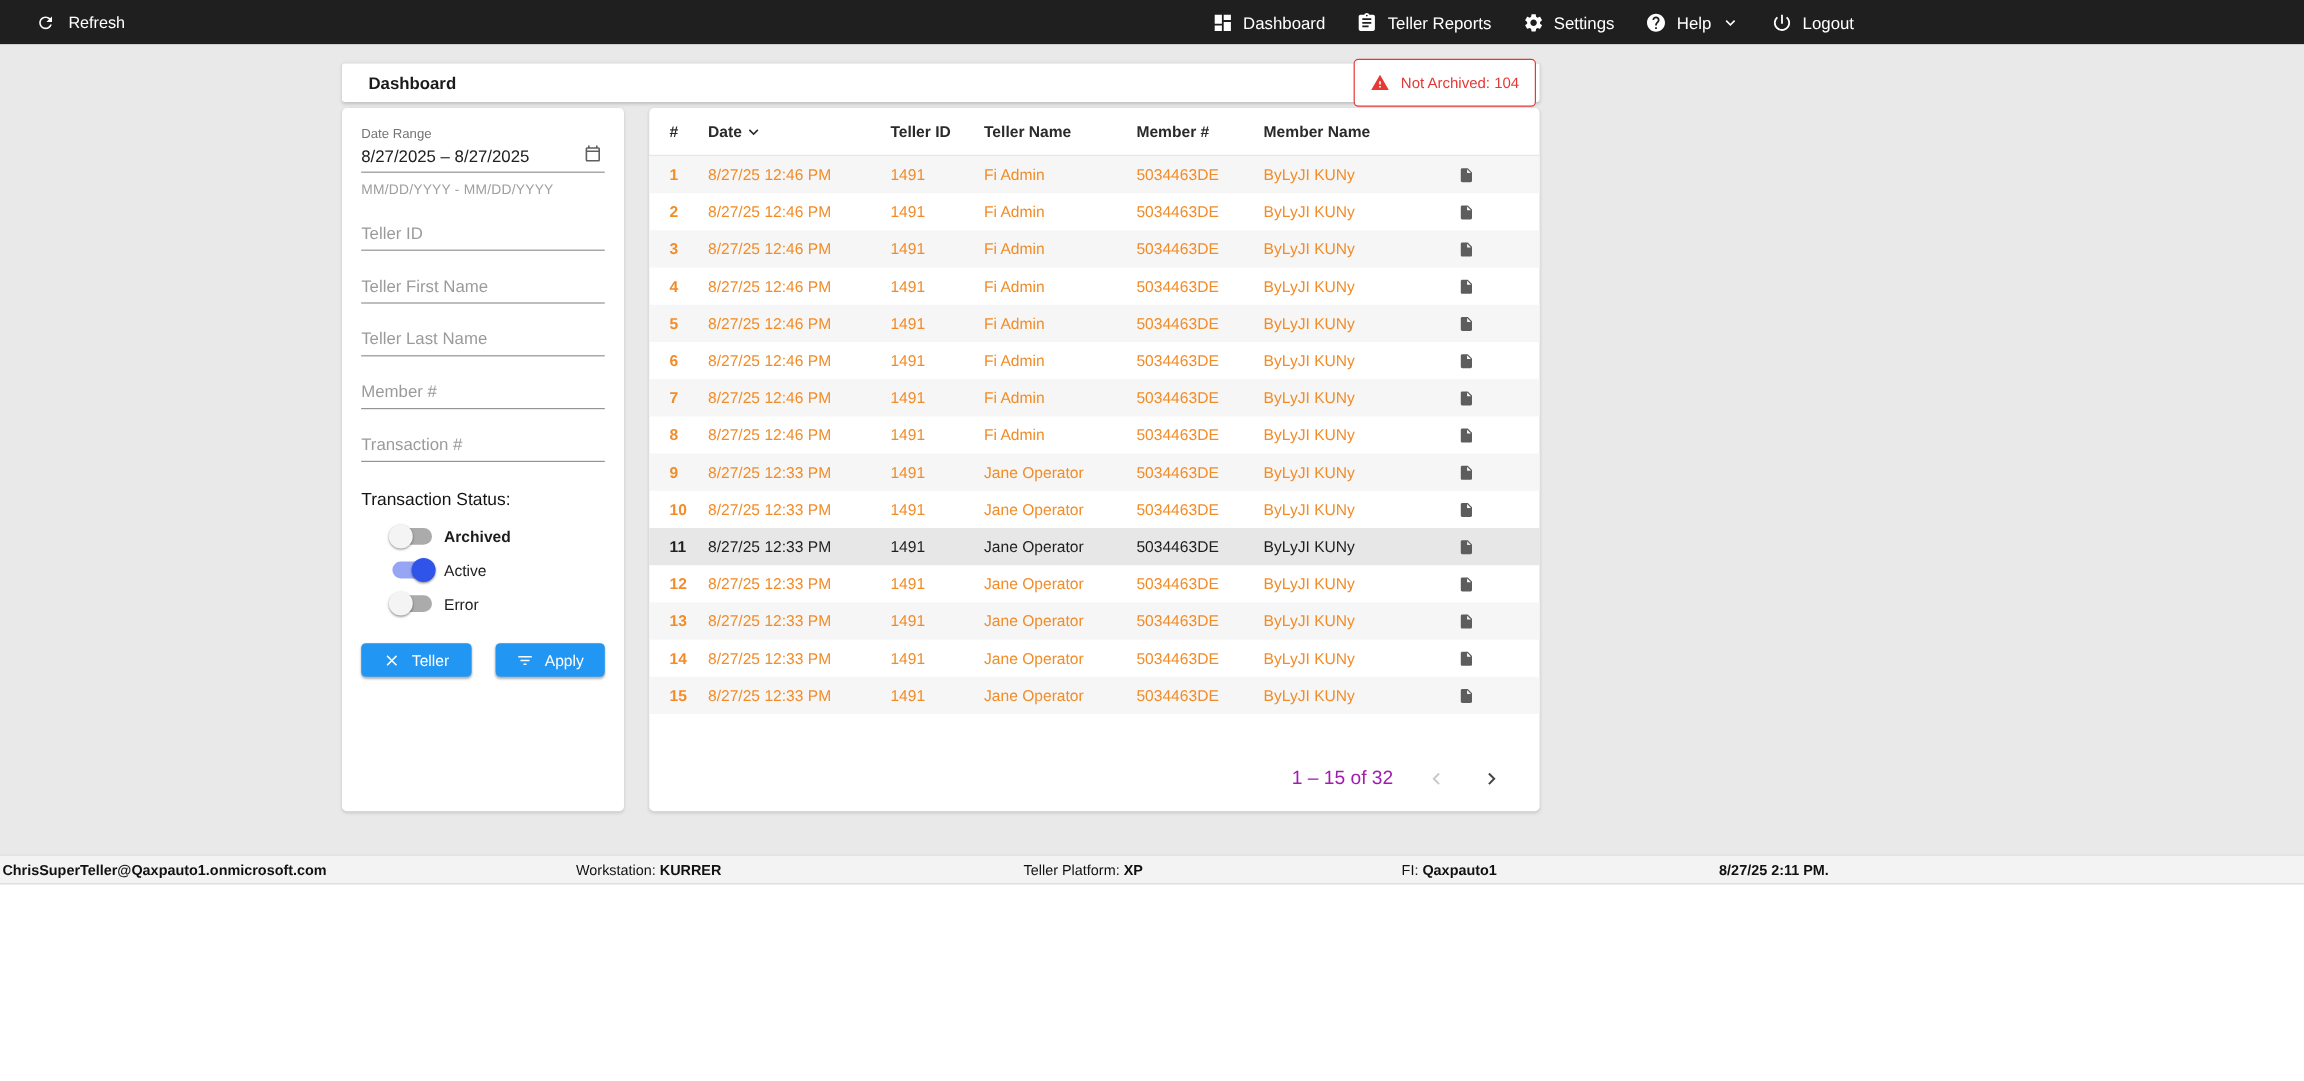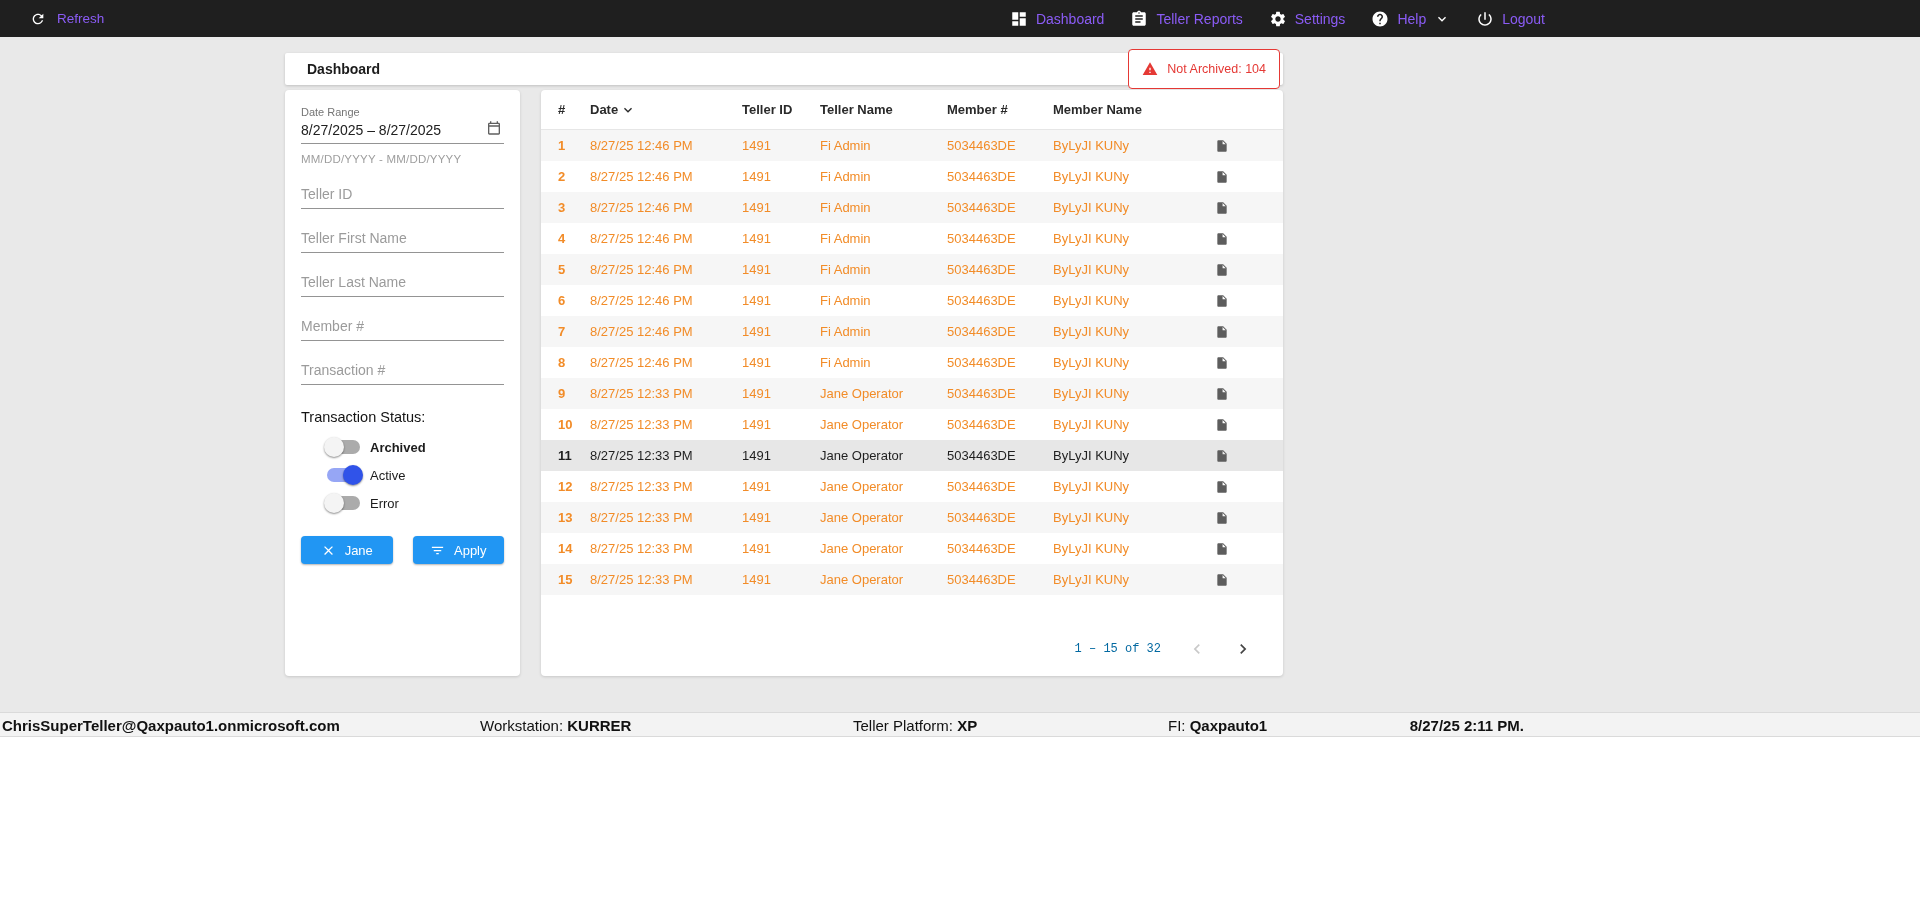--- a/index.html
+++ b/index.html
@@ -1,19 +1,19 @@
 <!DOCTYPE html>
 <html><head>
 <meta charset="utf-8">
 <style>
   * { margin:0; padding:0; box-sizing:border-box; }
   html,body { width:1920px; height:901px; background:#ffffff; font-family:"Liberation Sans", sans-serif; overflow:hidden; position:relative; }
 
   
-  .topbar { position:absolute; top:0; left:0; width:1920px; height:37px; background:#1f1f1f; color:#8b5cf6; }
+  .topbar { position:absolute; top:0; left:0; width:1920px; height:37px; background:#1f1f1f; color:#ffffff; }
   .topbar-left { position:absolute; left:30px; top:0; height:37px; display:flex; align-items:center; gap:11px; cursor:pointer; }
   .topbar-left span { font-size:13.5px; }
   .topbar-right { position:absolute; right:375px; top:0; height:37px; display:flex; align-items:center; gap:26px; }
   .nav-item { display:flex; align-items:center; gap:8px; font-size:14px; cursor:pointer; white-space:nowrap; }
   .icon-18 { width:18px; height:18px; fill:#ffffff; display:block; }
   .icon-16 { width:16px; height:16px; fill:#ffffff; display:block; }
 
   
   .main-bg { position:absolute; top:37px; left:0; width:1920px; height:675px; background:#e9e9e9; }
 
@@ -54,28 +54,28 @@
   .th { display:flex; align-items:center; gap:2px; cursor:pointer; }
   .th svg { width:16px; height:16px; fill:#2a2a2a; }
   .trow { height:31px; font-size:13px; color:#f28c28; cursor:default; }
   #tbody .trow:nth-child(odd) { background:#f6f6f6; }
   #tbody .trow.selected { background:#e7e7e7; color:#1f1f1f; }
   #tbody .trow.selected .c-num { font-weight:bold; }
   .c-num { font-weight:600; }
   .c-icon svg { width:14px; height:14px; fill:#5d5d5d; display:block; }
   .c-icon { cursor:pointer; }
   .pagination { position:absolute; right:30px; top:549px; display:flex; align-items:center; gap:26px; }
-  .pg-label { font-size:12px; color:#0369a1;font-family:Liberation Mono, monospace; }
+  .pg-label { font-size:16px; color:#a21caf; }
   .pg-btn { width:20px; height:20px; display:flex; align-items:center; justify-content:center; cursor:pointer; }
   .pg-btn svg { width:20px; height:20px; }
   .pg-prev svg { fill:#c9c9c9; }
   .pg-next svg { fill:#454545; }
 
   
-  .footer { position:absolute; left:0; top:712px; width:1920px; height:25px; background:#f3f3f3; border-top:1px solid #dadada; border-bottom:1px solid #dadada; font-size:15px; color:#111; }
+  .footer { position:absolute; left:0; top:712px; width:1920px; height:25px; background:#f3f3f3; border-top:1px solid #dadada; border-bottom:1px solid #dadada; font-size:12px; color:#111; }
   .footer .f-item { position:absolute; top:50%; transform:translateY(-50%); white-space:nowrap; }
   .f-user { left:2px; font-weight:bold; }
   .f-ws { left:480px; }
   .f-platform { left:853px; }
   .f-fi { left:1168px; }
   .f-time { right:396px; font-weight:bold; }
   .f-item b { font-weight:bold; }
 </style>
 </head>
 <body>
@@ -173,21 +173,21 @@
         <div class="thumb"></div>
       </div>
     <span class="toggle-label">Error</span>
   </div>
 
   <div class="btn-row">
     <button class="btn">
       <svg viewBox="0 0 24 24">
           <path d="M19 6.41L17.59 5 12 10.59 6.41 5 5 6.41 10.59 12 5 17.59 6.41 19 12 13.41 17.59 19 19 17.59 13.41 12z"></path>
         </svg>
-      <span>Jane</span>
+      <span>Teller</span>
     </button>
     <button class="btn">
       <svg viewBox="0 0 24 24">
           <path d="M10 18h4v-2h-4v2zM3 6v2h18V6H3zm3 7h12v-2H6v2z"></path>
         </svg>
       <span>Apply</span>
     </button>
   </div>
 </div>
 

